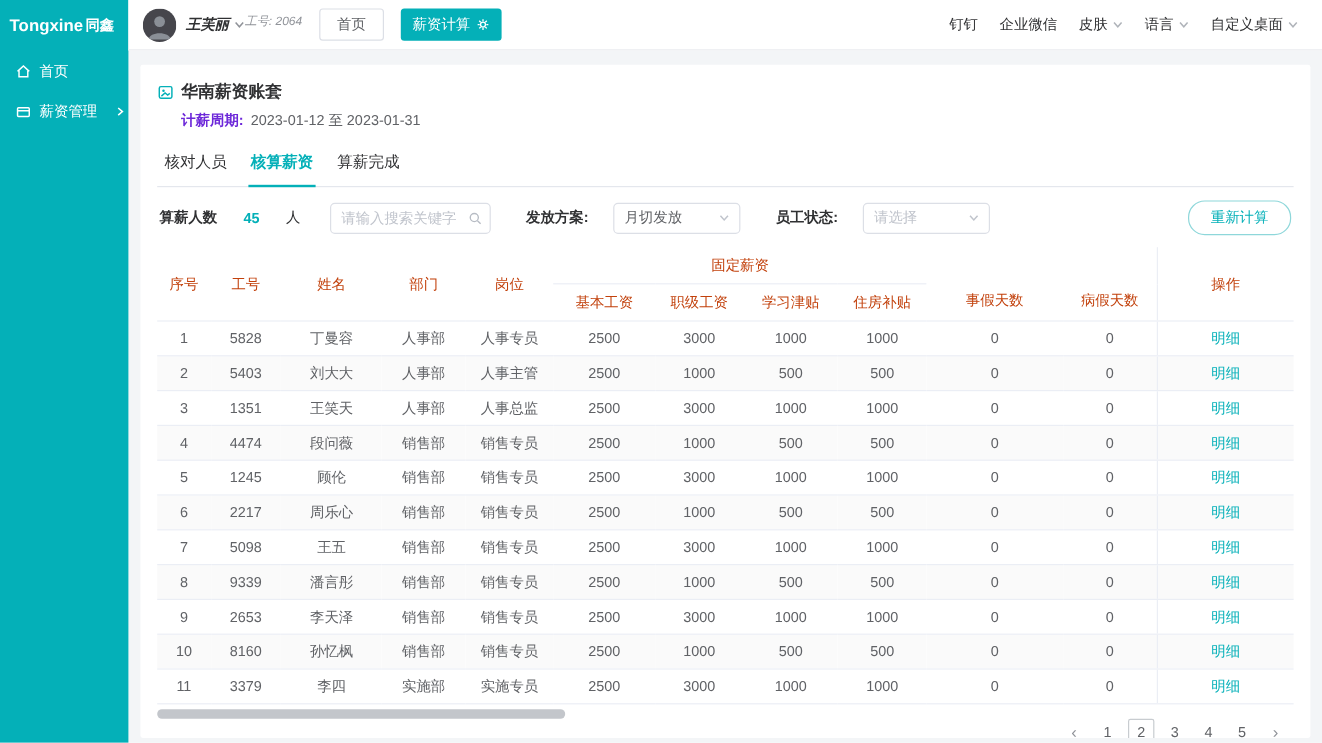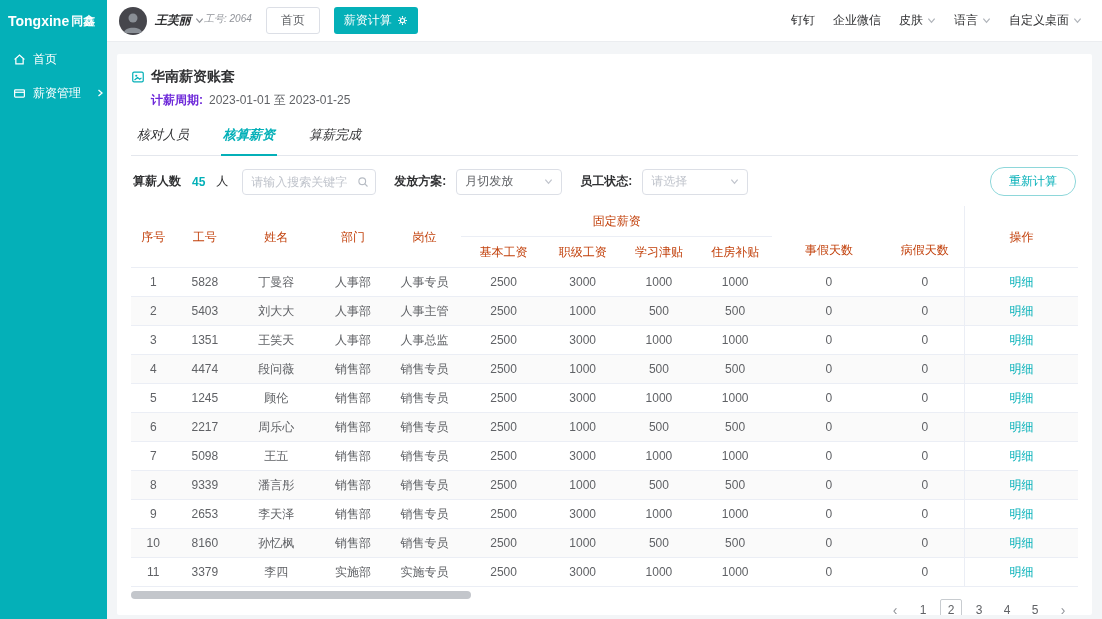--- a/index.html
+++ b/index.html
@@ -28,27 +28,27 @@
   .topbar-spacer { flex:1; }
   .top-menu { display:flex; align-items:center; gap:18px; font-size:12px; color:#303133; }
   .top-menu-item { display:flex; align-items:center; gap:4px; cursor:pointer; white-space:nowrap; }
 
   
   .content { flex:1; margin:12px 10px 4px; background:#fff; border-radius:2px; padding:10px 14px 4px; display:flex; flex-direction:column; overflow:hidden; }
   .title-row { display:flex; align-items:center; gap:6px; font-size:14px; font-weight:bold; color:#303133; padding:4px 0; }
   .period-row { font-size:12px; color:#606266; padding:2px 0 8px 20px; }
   .period-label { color:#6d28d9; font-weight:bold; margin-right:6px; }
 
-  .tabs { display:flex; gap:30px; border-bottom:1px solid #e4e7ed; padding:0 4px;font-style:italic; }
+  .tabs { display:flex; gap:16px; border-bottom:1px solid #e4e7ed; padding:0 4px; }
   .tab { font-size:13px; color:#303133; padding:9px 2px 11px; cursor:pointer; position:relative; }
   .tab.active { color:#04b0b8; font-weight:bold; }
   .tab.active::after { content:""; position:absolute; left:0; right:0; bottom:-1px; height:2px; background:#04b0b8; }
 
   
-  .toolbar { display:flex; align-items:center; gap:10px; padding:11px 2px 10px; font-size:12px; color:#303133; }
+  .toolbar { display:flex; align-items:center; gap:21px; padding:11px 2px 10px; font-size:12px; color:#303133; }
   .count-label { font-weight:bold; }
   .count-value { color:#04b0b8; font-weight:bold; margin:0 1px; }
   .count-suffix { margin-right:4px; }
   .search-box { position:relative; width:134px; }
   .search-box input { width:100%; height:26px; border:1px solid #dcdfe6; border-radius:4px; padding:0 24px 0 8px; font-size:12px; color:#606266; outline:none; font-family:inherit; }
   .search-box input::placeholder { color:#c0c4cc; }
   .search-box .search-ic { position:absolute; right:7px; top:7px; display:flex; }
   .field-label { font-weight:bold; margin-left:8px; }
   .select { height:26px; width:106px; border:1px solid #dcdfe6; border-radius:4px; display:flex; align-items:center; justify-content:space-between; padding:0 8px; font-size:12px; color:#606266; background:#fff; cursor:pointer; }
   .select .ph { color:#c0c4cc; }
@@ -185,21 +185,21 @@
         <svg width="14" height="14" viewBox="0 0 16 16" fill="none" stroke="#04b0b8" stroke-width="1.4">
             <rect x="2" y="2.5" width="12" height="11" rx="1.5"></rect>
             <circle cx="6" cy="6.5" r="1.2" fill="#04b0b8" stroke="none"></circle>
             <path d="M4 11.5 L7.5 8.5 L10 10.5 L12 9"></path>
           </svg>
       </span>
       <span>华南薪资账套</span>
     </div>
 
     <div class="period-row">
-      <span class="period-label">计薪周期:</span><span>2023-01-01 至 2023-01-25</span>
+      <span class="period-label">计薪周期:</span><span>2023-01-12 至 2023-01-31</span>
     </div>
 
     <div class="tabs">
       <div class="tab">核对人员</div>
       <div class="tab active">核算薪资</div>
       <div class="tab">算薪完成</div>
     </div>
 
     <div class="toolbar">
       <span class="count-label">算薪人数</span>

